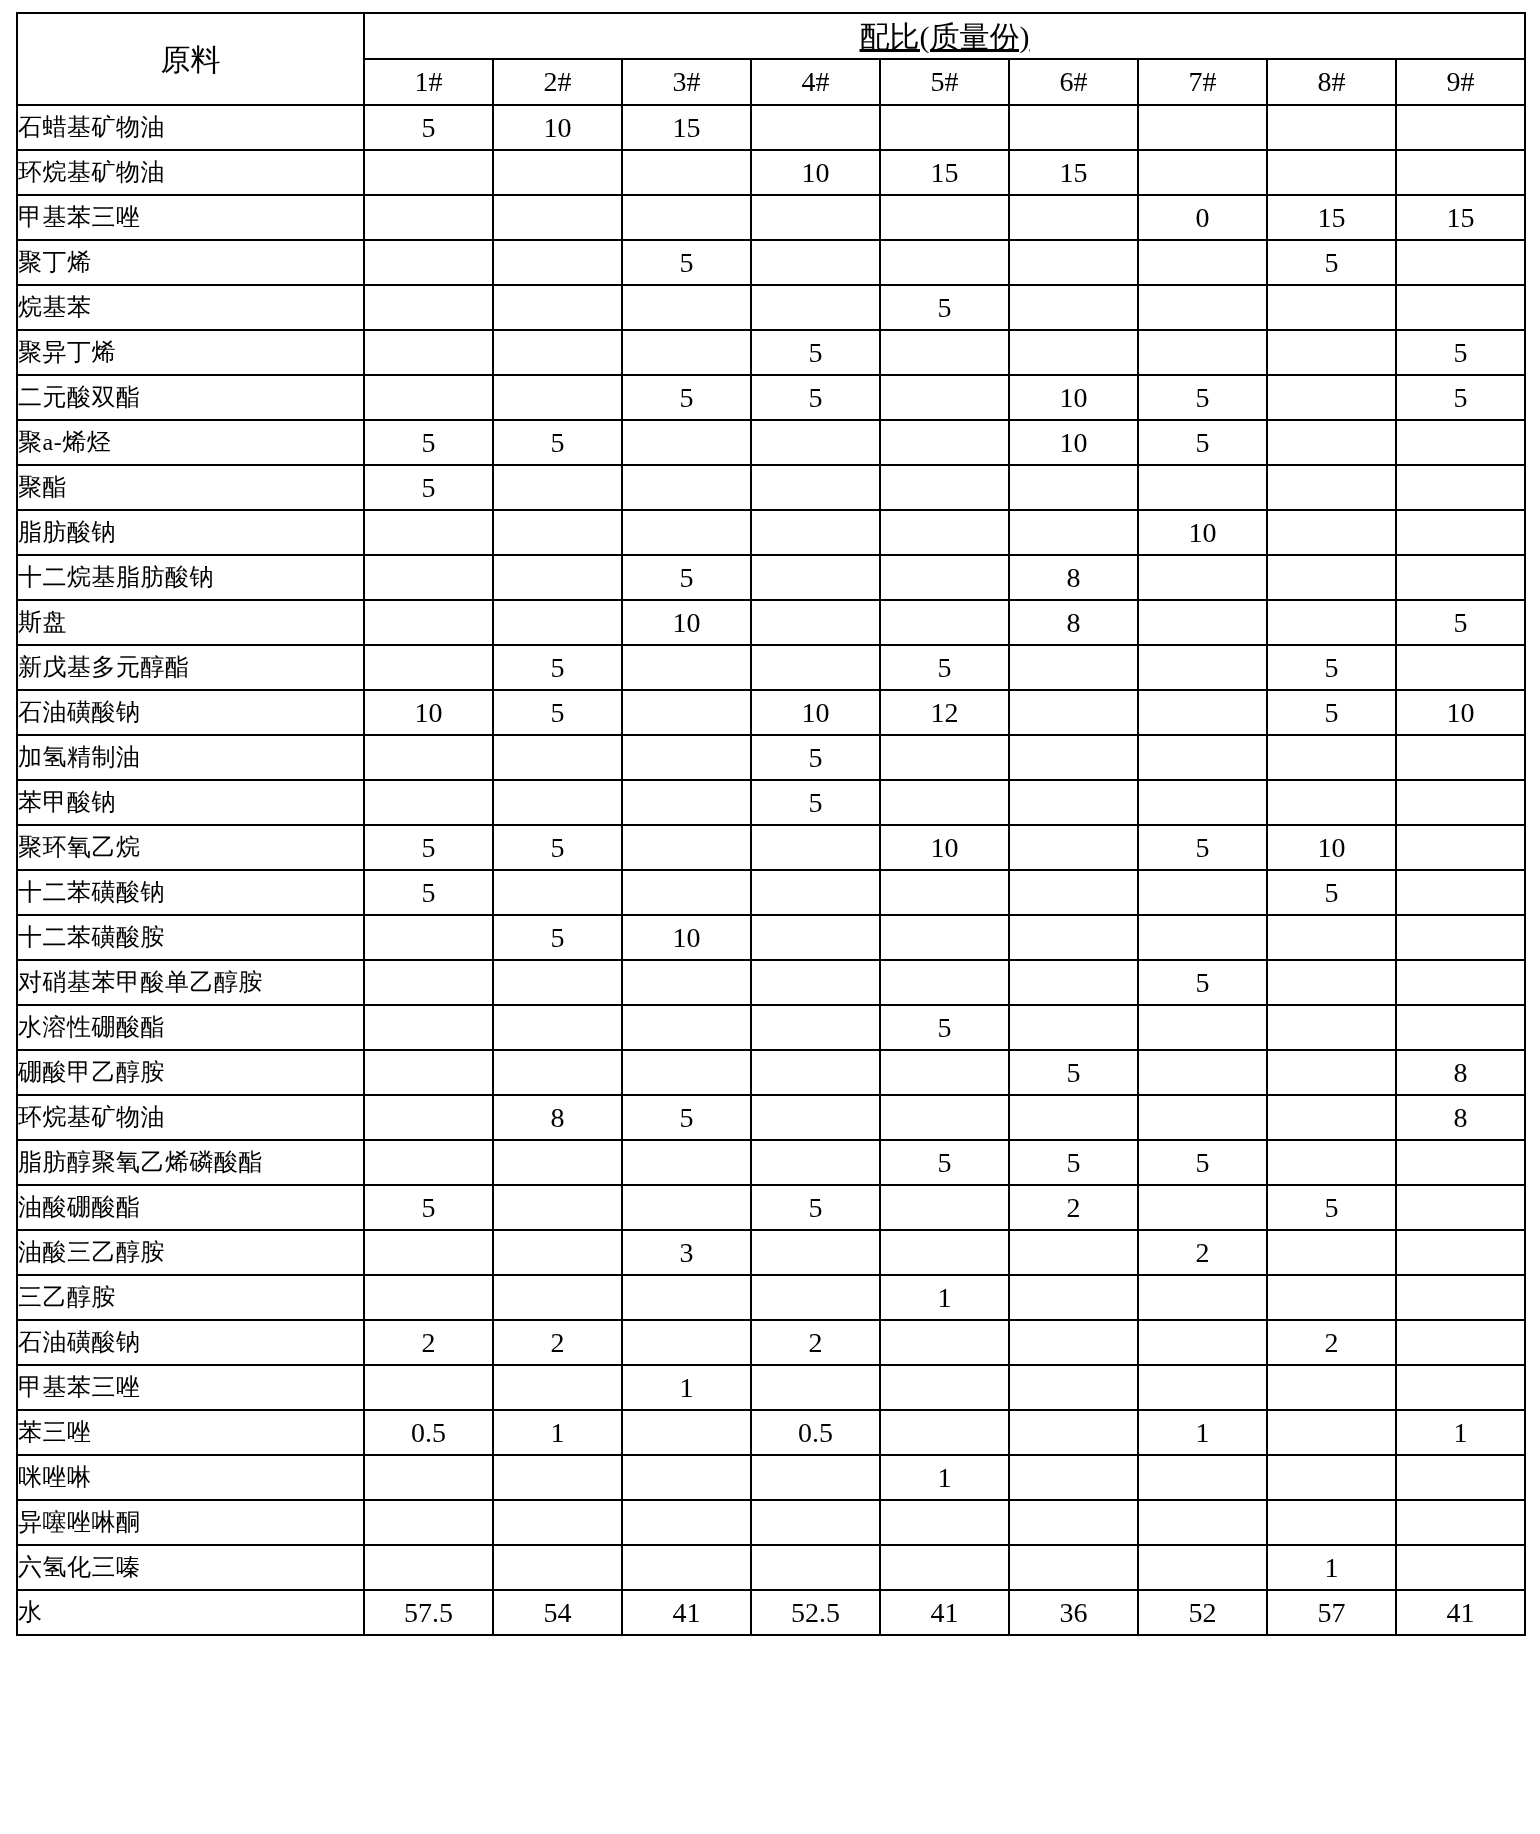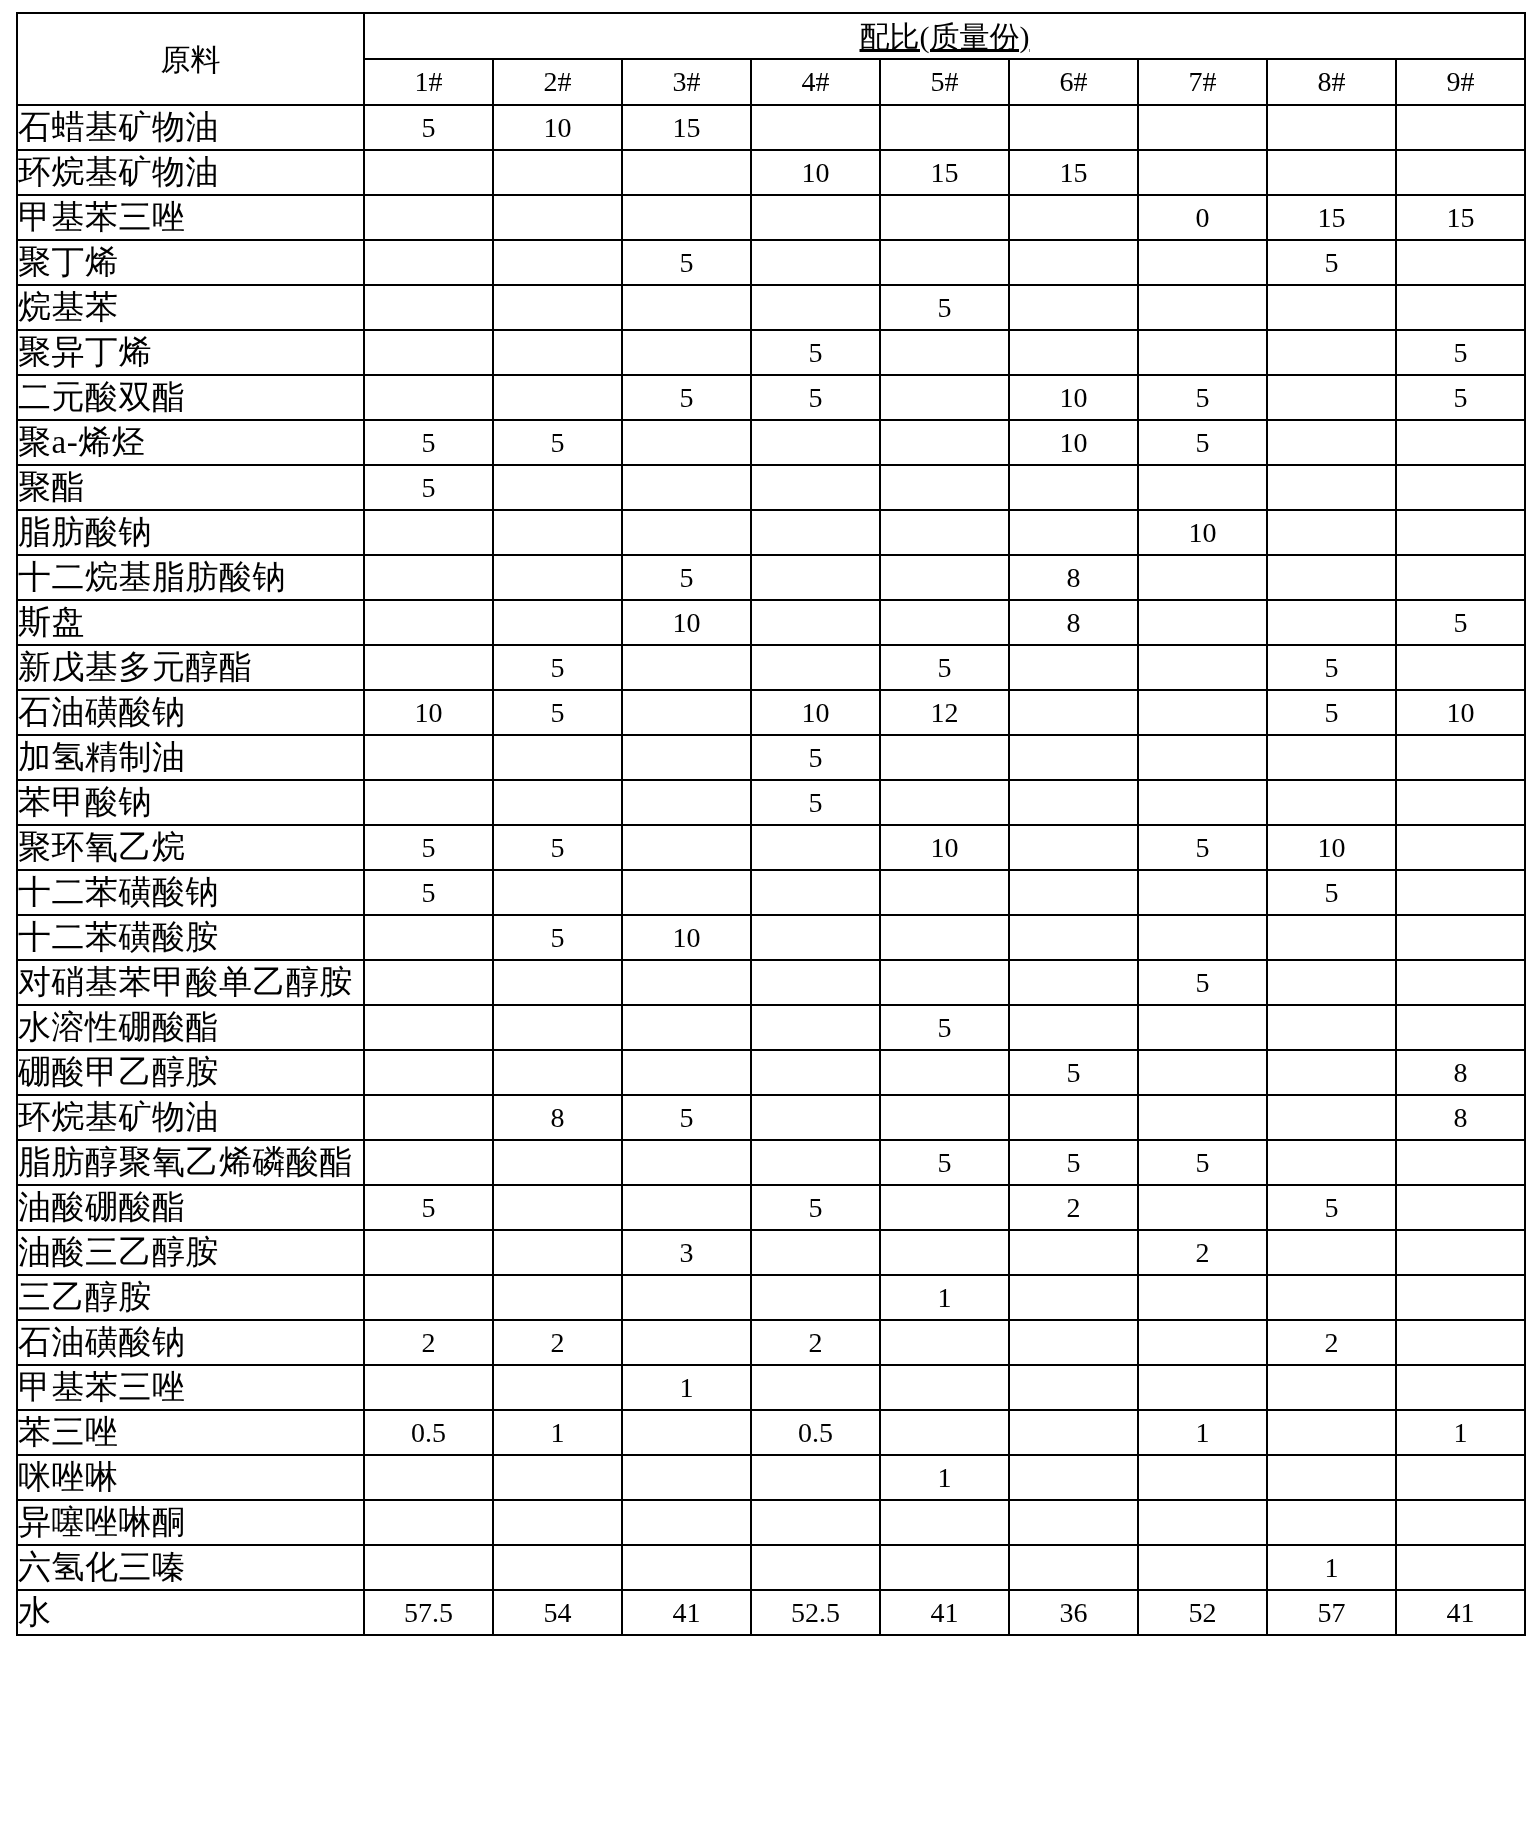--- a/index.html
+++ b/index.html
@@ -58,21 +58,21 @@
   th.col-head {
     text-align: center;
     font-size: 28px;
     line-height: 1.1;
     height: 44px;
   }
 
   
   td.ingredient-cell {
     text-align: left;
-    font-size: 33px;
+    font-size: 24px;
     line-height: 1.05;
     height: 43px;
     padding: 0 4px 0 8px;
     white-space: nowrap;
     letter-spacing: 0.5px;
   }
   td.value-cell {
     text-align: center;
     font-size: 28px;
     line-height: 1.05;

